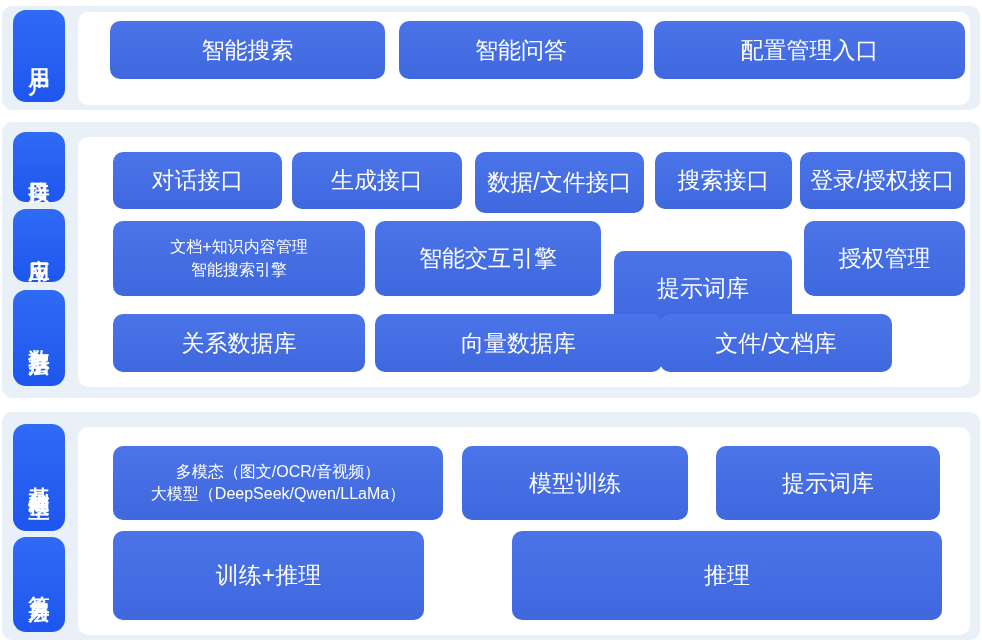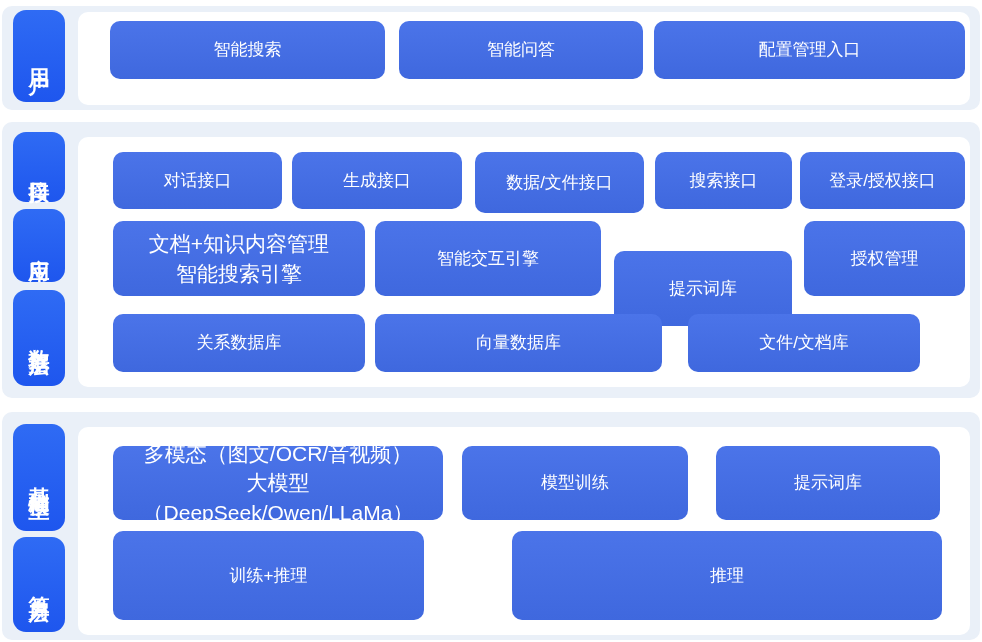--- a/index.html
+++ b/index.html
@@ -36,26 +36,26 @@
     font-size: 21px;
     letter-spacing: 4px;
     padding: 6px 0;
   }
   .btn {
     position: absolute;
     background: linear-gradient(180deg, var(--btn-bg-top, #4B74E9), var(--btn-bg-bot, #3F68DE));
     color: var(--btn-text, #ffffff);
     border-radius: 10px;
     display: flex; align-items: center; justify-content: center;
-    font-size: 17px;
+    font-size: 23px;
     text-align: center;
     white-space: pre-line;
     line-height: 1.4;
   }
-  .btn.small-two-line { font-size: 21px; }
+  .btn.small-two-line { font-size: 16px; }
 </style>
 </head>
 <body>
 
 <div class="band" style="top:6px;height:104px;"></div>
 <div class="panel" style="top:12px;height:93px;"></div>
 <div class="side-label" style="top:10px;height:92px;">用户</div>
 
 <div class="btn" style="left:110px;top:21px;width:275px;height:58px;">智能搜索</div>
 <div class="btn" style="left:399px;top:21px;width:244px;height:58px;">智能问答</div>
@@ -74,21 +74,21 @@
 <div class="btn" style="left:800px;top:152px;width:165px;height:57px;">登录/授权接口</div>
 
 <div class="btn small-two-line" style="left:113px;top:221px;width:252px;height:75px;">文档+知识内容管理
 智能搜索引擎</div>
 <div class="btn" style="left:375px;top:221px;width:226px;height:75px;">智能交互引擎</div>
 <div class="btn" style="left:614px;top:221px;width:178px;height:75px;margin-top:30px;">提示词库</div>
 <div class="btn" style="left:804px;top:221px;width:161px;height:75px;">授权管理</div>
 
 <div class="btn" style="left:113px;top:314px;width:252px;height:58px;">关系数据库</div>
 <div class="btn" style="left:375px;top:314px;width:287px;height:58px;">向量数据库</div>
-<div class="btn" style="left:688px;top:314px;width:232px;height:58px;">文件/文档库</div>
+<div class="btn" style="left:660px;top:314px;width:232px;height:58px;">文件/文档库</div>
 
 <div class="band" style="top:412px;height:228px;"></div>
 <div class="panel" style="top:427px;height:208px;"></div>
 <div class="side-label" style="top:424px;height:107px;">基础模型</div>
 <div class="side-label" style="top:537px;height:95px;">算力层</div>
 
 <div class="btn small-two-line" style="left:113px;top:446px;width:330px;height:74px;">多模态（图文/OCR/音视频）
 大模型（DeepSeek/Qwen/LLaMa）</div>
 <div class="btn" style="left:462px;top:446px;width:226px;height:74px;text-align:center;">模型训练</div>
 <div class="btn" style="left:716px;top:446px;width:224px;height:74px;">提示词库</div>

